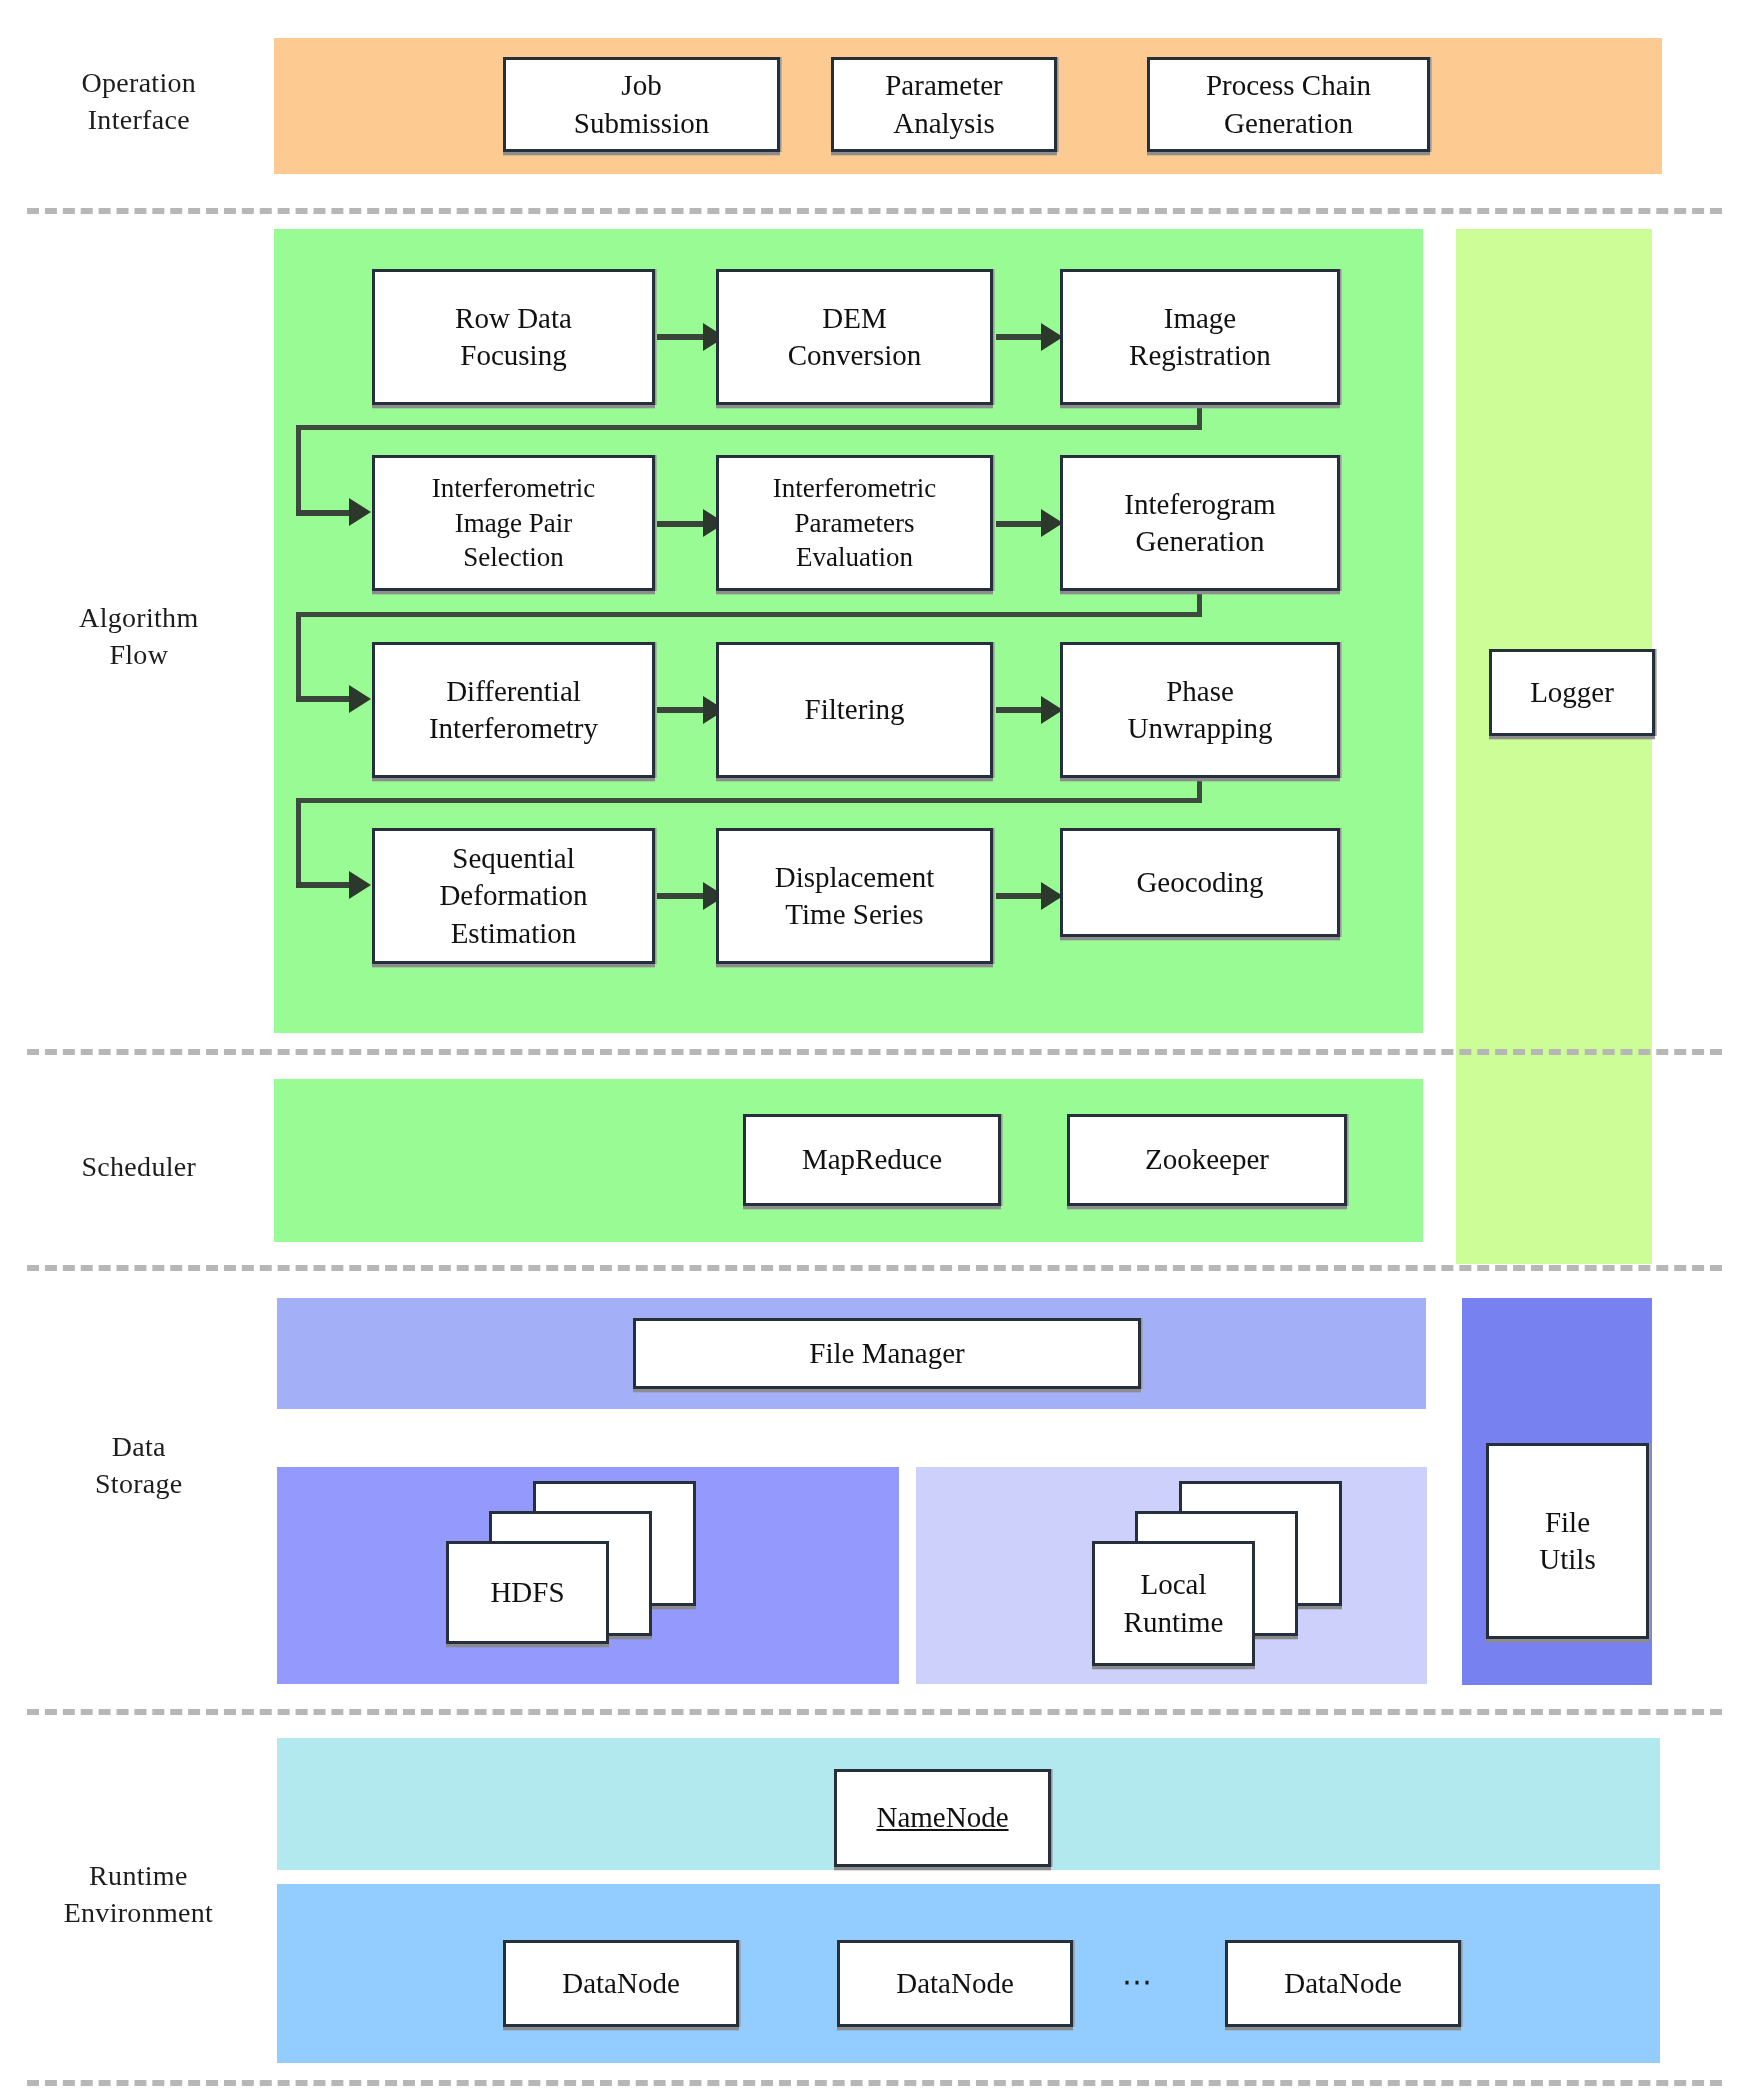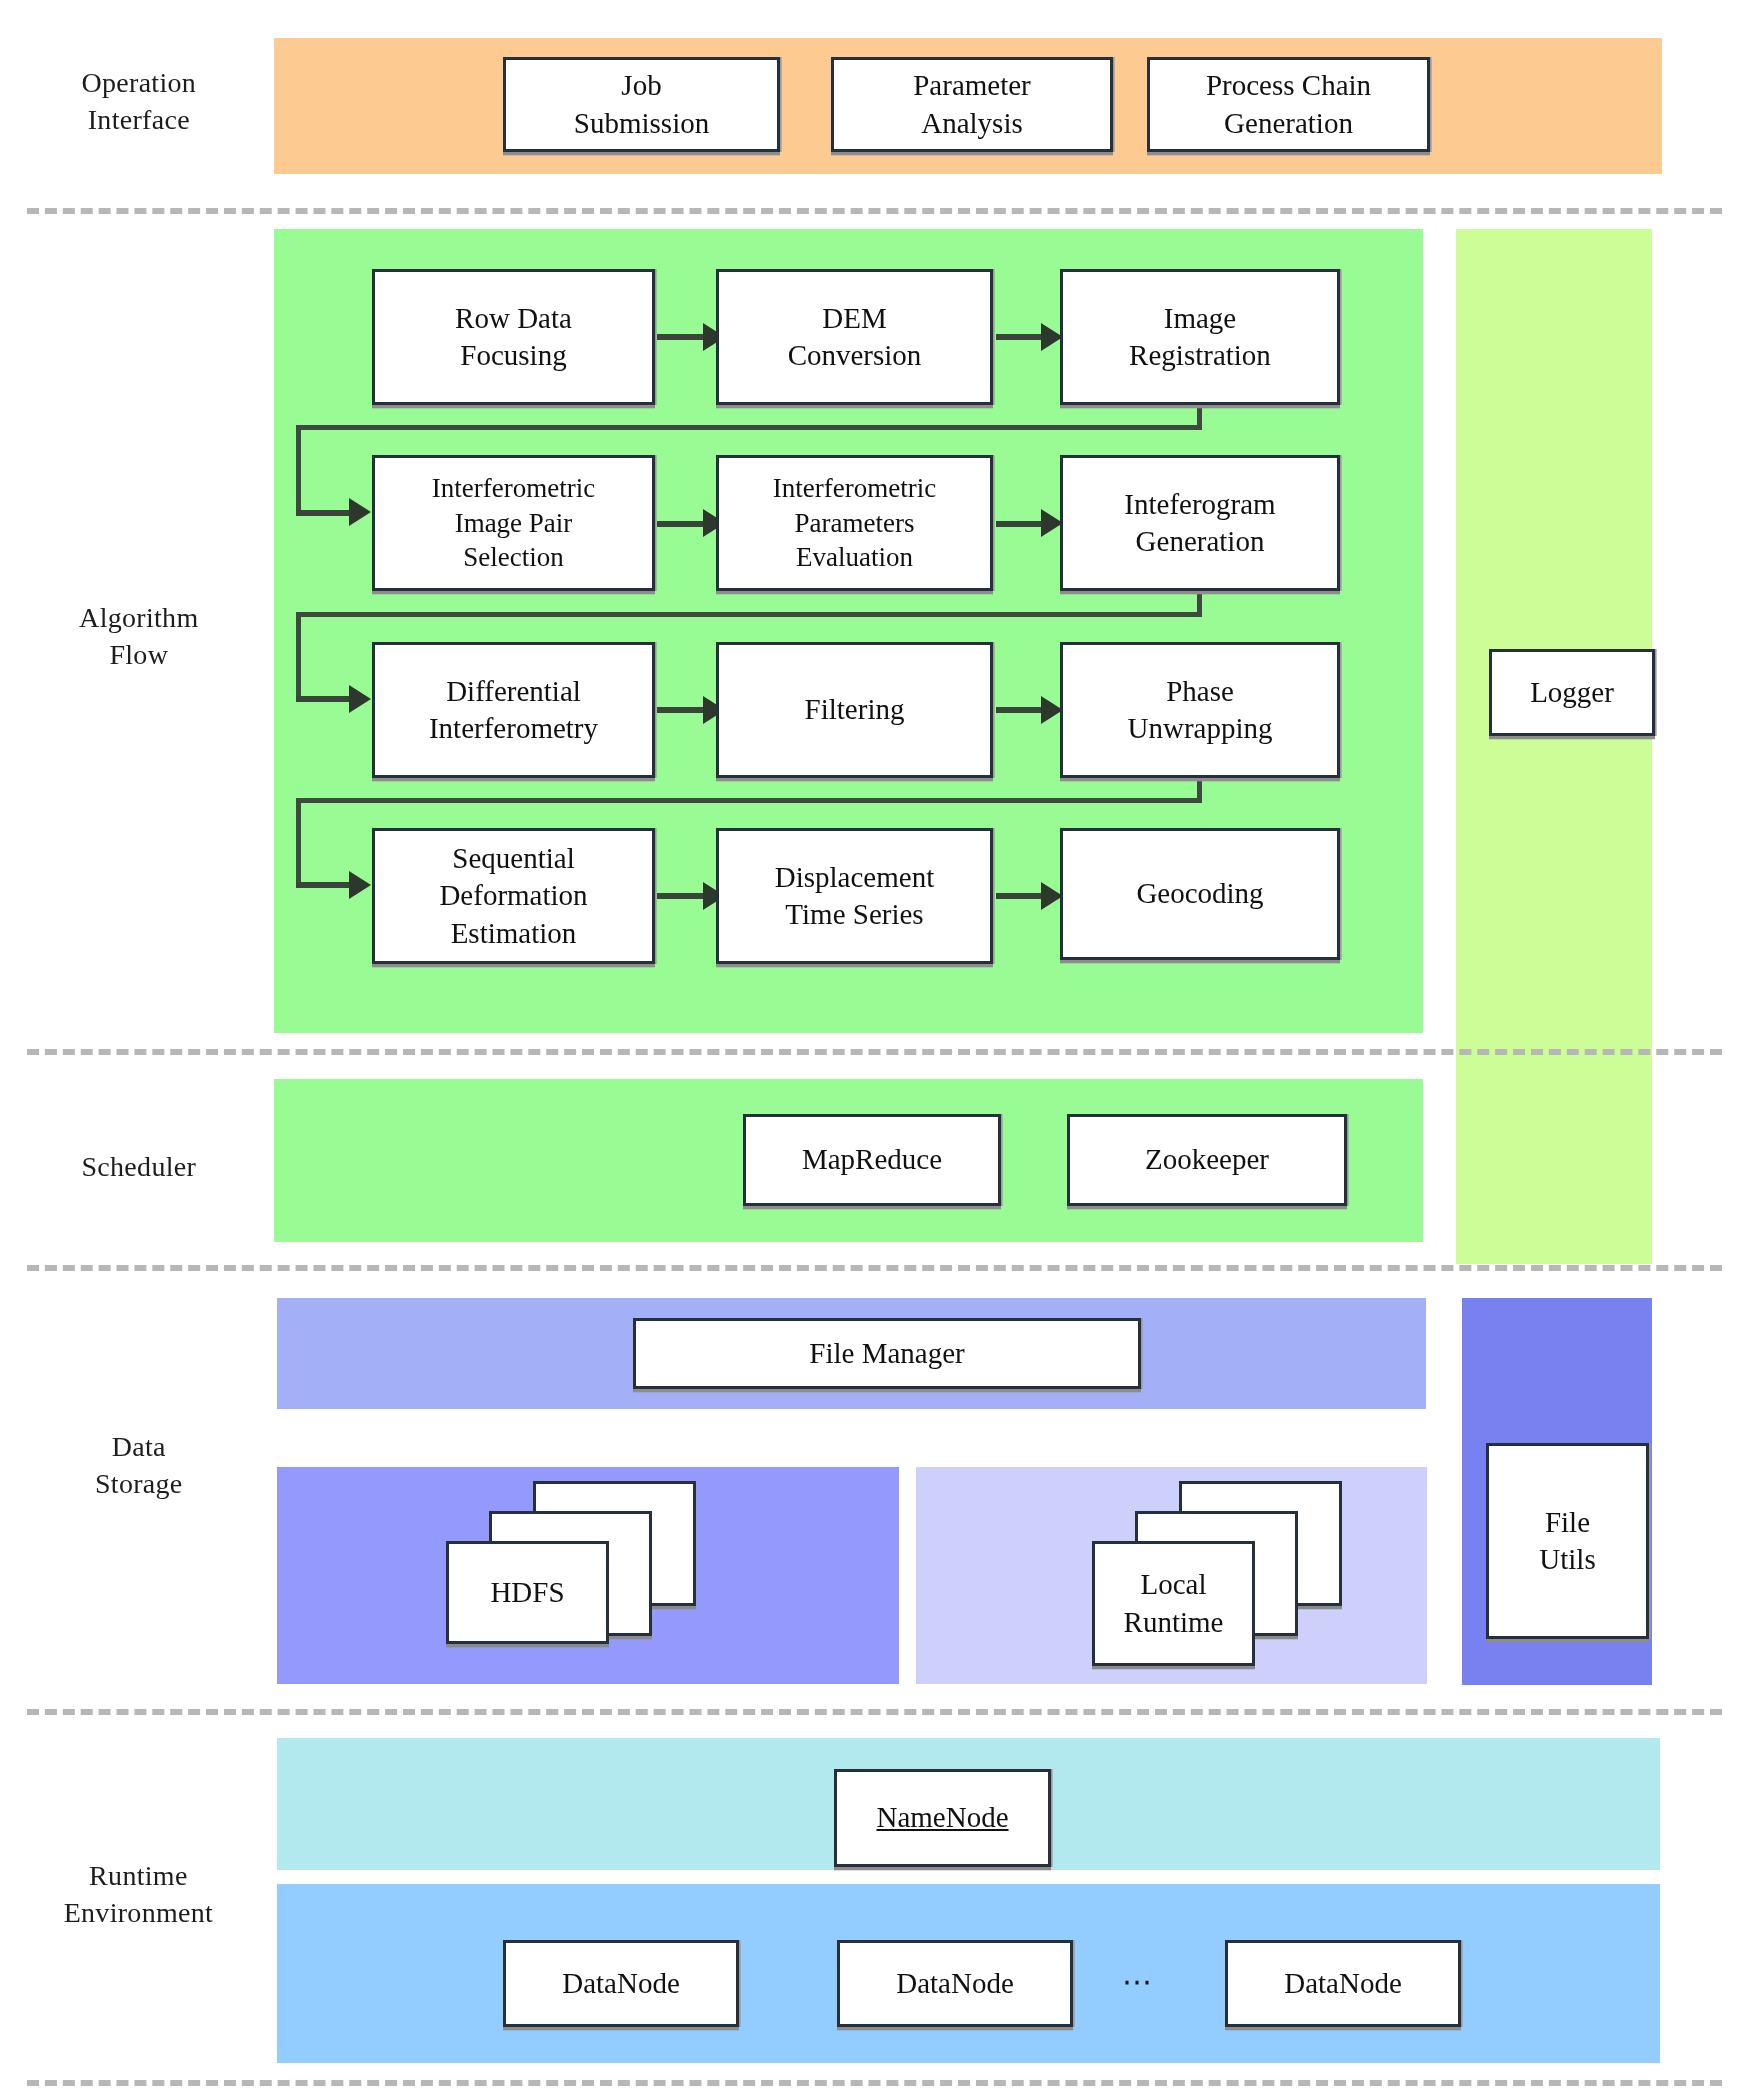--- a/index.html
+++ b/index.html
@@ -126,21 +126,21 @@
 
 <div id="canvas">
 
   <div class="row-label" style="left:16.3px; top:65px; width:245px;">Operation
 Interface</div>
 
   <div class="band" style="left:274px; top:38px; width:1388px; height:136px; background:#FDCB92;"></div>
 
   <div class="node" style="left:503px; top:57px; width:277px; height:95px;">Job
 Submission</div>
-  <div class="node" style="left:831px; top:57px; width:282px; height:95px;">Parameter
+  <div class="node" style="left:831px; top:57px; width:226px; height:95px;">Parameter
 Analysis</div>
   <div class="node" style="left:1147px; top:57px; width:283px; height:95px;">Process Chain
 Generation</div>
 
   <div class="divider" style="top:208px;"></div>
 
   <div class="row-label" style="left:16.3px; top:600px; width:245px;">Algorithm
 Flow</div>
 
   <div class="band" style="left:274px; top:229px; width:1149px; height:804px; background:#98FB94;"></div>
@@ -210,21 +210,21 @@
 Deformation
 Estimation</div>
   <div class="arrow-shaft" style="left:657px; top:893px; width:46px;"></div>
   <div class="arrow-r" style="left:703px; top:882px;"></div>
 
   <div class="node" style="left:716px; top:828px; width:277px; height:136px;">Displacement
 Time Series</div>
   <div class="arrow-shaft" style="left:996px; top:893px; width:46px;"></div>
   <div class="arrow-r" style="left:1041px; top:882px;"></div>
 
-  <div class="node" style="left:1060px; top:828px; width:280px; height:132px;">Geocoding</div>
+  <div class="node" style="left:1060px; top:828px; width:280px; height:109px;">Geocoding</div>
 
   <div class="divider" style="top:1049px;"></div>
 
   <div class="row-label" style="left:16.3px; top:1149px; width:245px;">Scheduler</div>
 
   <div class="band" style="left:274px; top:1079px; width:1149px; height:163px; background:#98FB94;"></div>
 
   <div class="node" style="left:743px; top:1114px; width:258px; height:92px;">MapReduce</div>
   <div class="node" style="left:1067px; top:1114px; width:280px; height:92px;">Zookeeper</div>
 

